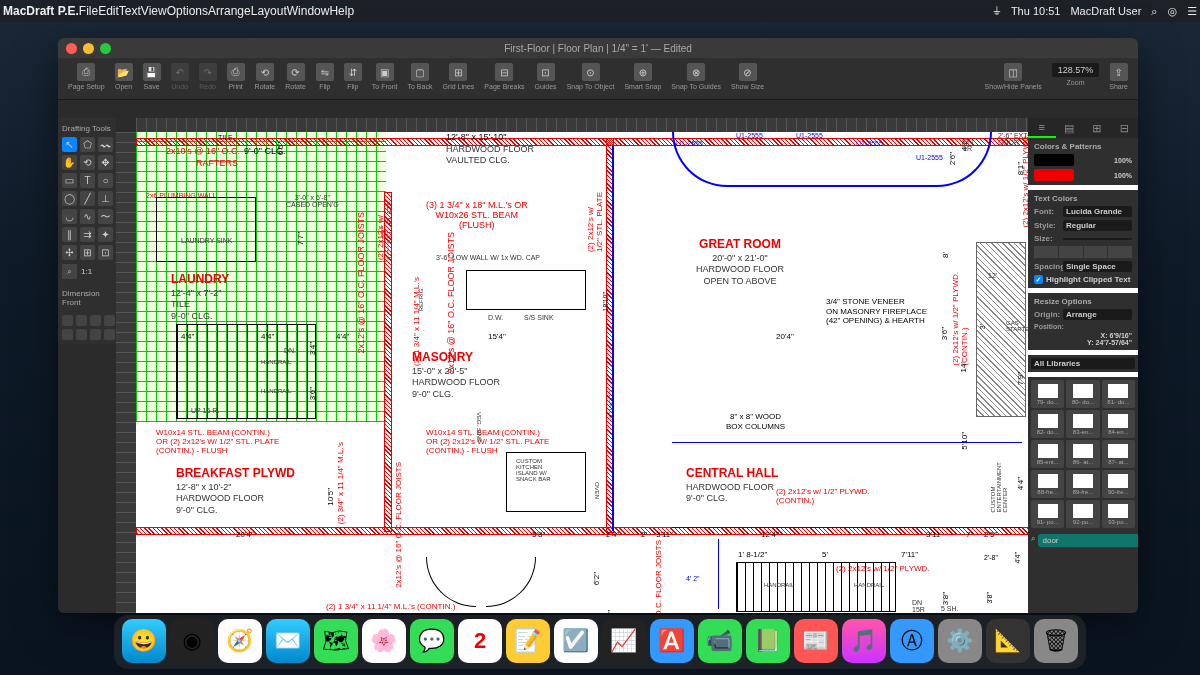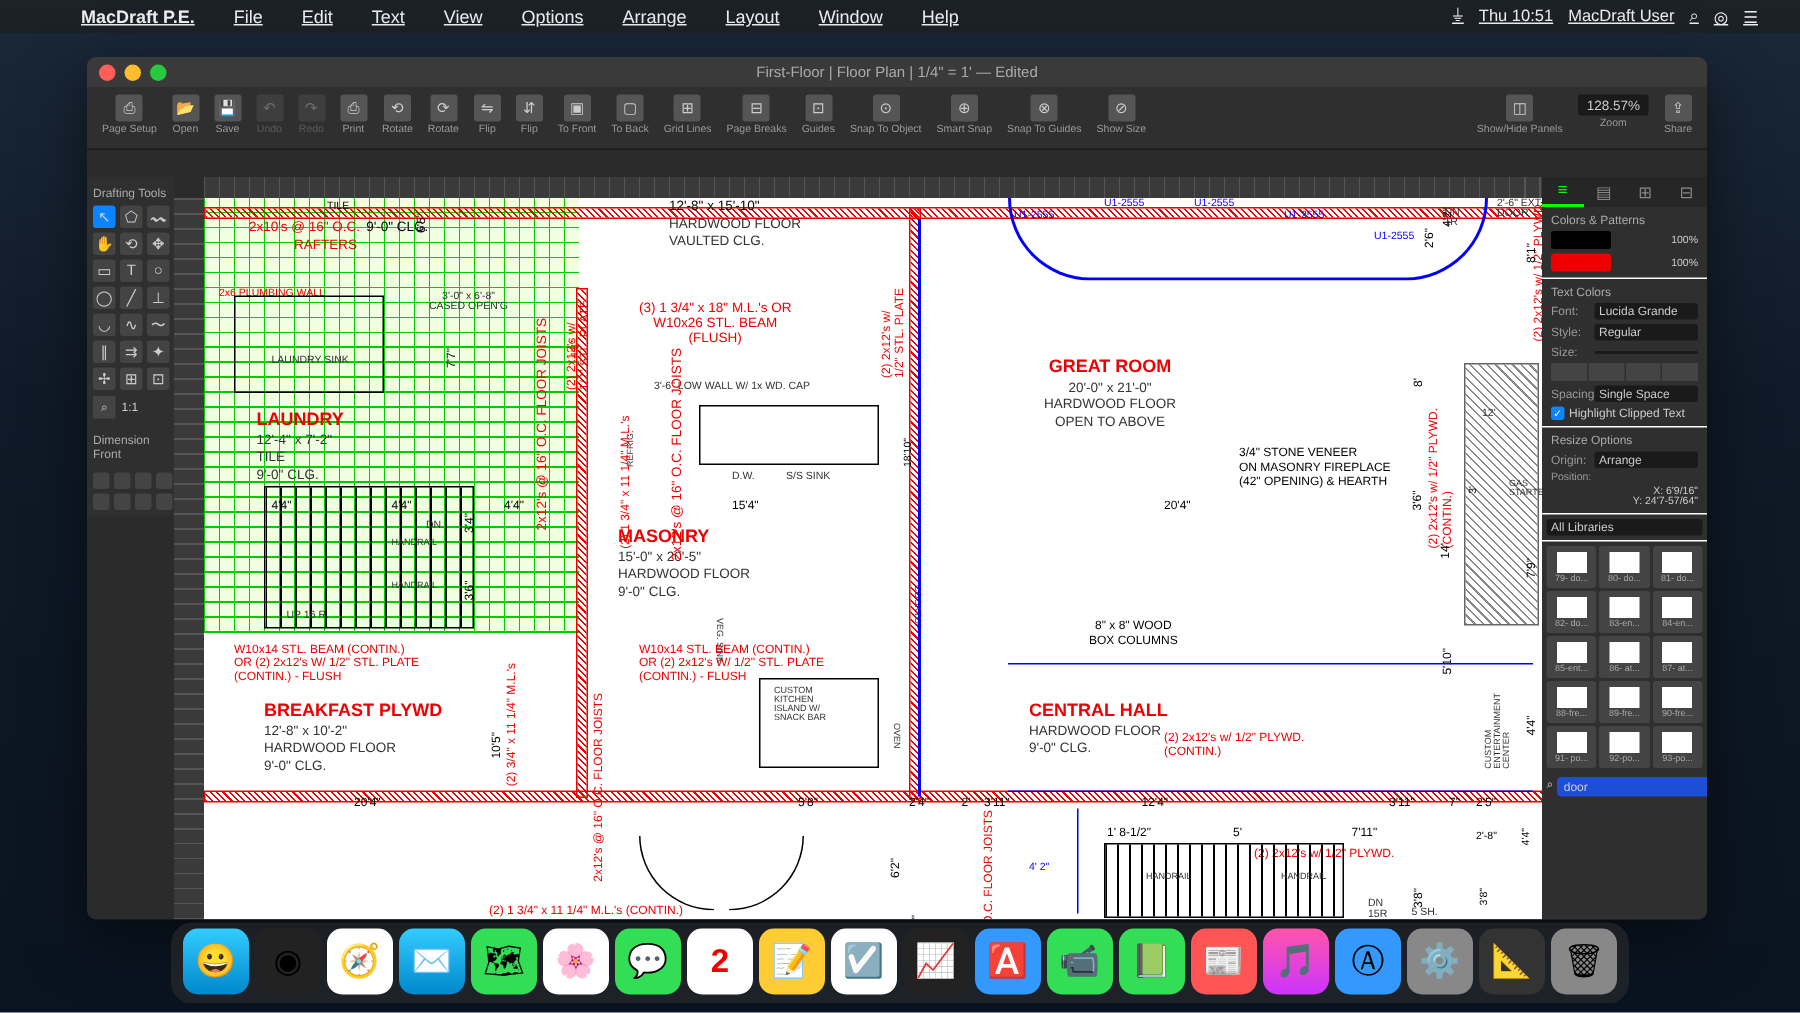--- a/index.html
+++ b/index.html
@@ -1,19 +1,19 @@
 <!DOCTYPE html>
 <html><head>
 <meta charset="utf-8">
 <style>
 * { margin: 0; padding: 0; box-sizing: border-box; font-family: -apple-system, BlinkMacSystemFont, "Helvetica Neue", sans-serif; }
 body { width: 1200px; height: 675px; background: linear-gradient(180deg, #1a2838 0%, #0f1a28 40%, #0a1420 100%); overflow: hidden; position: relative; }
 
 
-.menubar { height: 22px; background: rgba(30,30,30,0.6); display: flex; align-items: center; padding: 0 28px; color: #eee; font-size: 12px; gap: 26px; text-decoration: underline; }
+.menubar { height: 22px; background: rgba(30,30,30,0.6); display: flex; align-items: center; padding: 0 3px; color: #eee; font-size: 12px; gap: 0; }
 .menubar .apple { font-size: 14px; }
 .menubar .app-name { font-weight: 600; }
 .menubar .right { margin-left: auto; display: flex; gap: 10px; align-items: center; }
 .menubar .right span { font-size: 11px; }
 
 
 .window { position: absolute; left: 58px; top: 38px; width: 1080px; height: 575px; background: #2b2b2b; border-radius: 6px; overflow: hidden; box-shadow: 0 12px 40px rgba(0,0,0,0.5); }
 .titlebar { height: 20px; background: #3a3a3a; display: flex; align-items: center; padding: 0 8px; color: #ccc; font-size: 10px; }
 .traffic { display: flex; gap: 6px; }
 .traffic div { width: 11px; height: 11px; border-radius: 50%; }
@@ -65,34 +65,34 @@
 .note-blk { position: absolute; color: #000; font-size: 8px; text-align: center; line-height: 1.2; }
 .blue-line { position: absolute; background: #00f; }
 .hatch-box { position: absolute; background: repeating-linear-gradient(45deg, #888 0, #888 1px, transparent 1px, transparent 4px); border: 1px solid #666; }
 .small-lbl { position: absolute; font-size: 7px; color: #333; }
 
 
 .inspector { position: absolute; right: 0; top: 80px; width: 110px; bottom: 0; background: #2f2f2f; color: #ccc; font-size: 8px; overflow: hidden; }
 .insp-tabs { height: 20px; display: flex; background: #262626; }
 .insp-tab { flex: 1; display: flex; align-items: center; justify-content: center; cursor: pointer; font-size: 11px; color: #888; }
 .insp-tab.active { color: #0f0; border-bottom: 2px solid #0f0; }
-.insp-section { padding: 4px 6px; border-bottom: 1px solid #ffffff; }
+.insp-section { padding: 4px 6px; border-bottom: 5px solid #ffffff; font-weight: bold; }
 .insp-hdr { font-size: 8px; color: #aaa; margin-bottom: 3px; }
 .insp-row { display: flex; gap: 3px; align-items: center; margin-bottom: 3px; }
 .insp-row label { width: 26px; color: #999; }
 .insp-sel { flex: 1; background: #1a1a1a; padding: 1px 3px; border-radius: 2px; color: #ccc; font-size: 8px; }
 .color-row { display: flex; gap: 3px; align-items: center; }
 .swatch { width: 40px; height: 12px; border-radius: 2px; }
 .pct { font-size: 7px; margin-left: auto; }
 .lib-grid { display: grid; grid-template-columns: repeat(3, 1fr); gap: 2px; padding: 3px; }
 .lib-cell { height: 28px; background: #444; border-radius: 2px; display: flex; flex-direction: column; align-items: center; justify-content: center; cursor: pointer; }
 .lib-cell .shp { width: 20px; height: 14px; background: #fff; }
 .lib-cell .nm { font-size: 6px; color: #aaa; margin-top: 1px; }
 .search-row { display: flex; gap: 3px; padding: 3px; }
-.search-row input { flex: 1; background: #1d4ed8; border: none; color: #ccc; font-size: 8px; padding: 2px 4px; border-radius: 3px; }
+.search-row input { flex: 1; background: #0f766e; border: none; color: #ccc; font-size: 8px; padding: 2px 4px; border-radius: 3px; }
 .checkbox { display: flex; align-items: center; gap: 3px; }
 .checkbox .cb { width: 9px; height: 9px; background: #0a84ff; border-radius: 2px; display: flex; align-items: center; justify-content: center; color: #fff; font-size: 7px; }
 
 
 .dock { position: absolute; bottom: 6px; left: 50%; transform: translateX(-50%); height: 54px; background: rgba(50,50,50,0.5); border-radius: 14px; display: flex; gap: 4px; padding: 4px 8px; backdrop-filter: blur(10px); }
 .dock-item { width: 44px; height: 44px; border-radius: 10px; display: flex; align-items: center; justify-content: center; font-size: 22px; background: linear-gradient(135deg, #5a5a5a, #3a3a3a); cursor: pointer; }
 </style>
 </head>
 <body>
 

